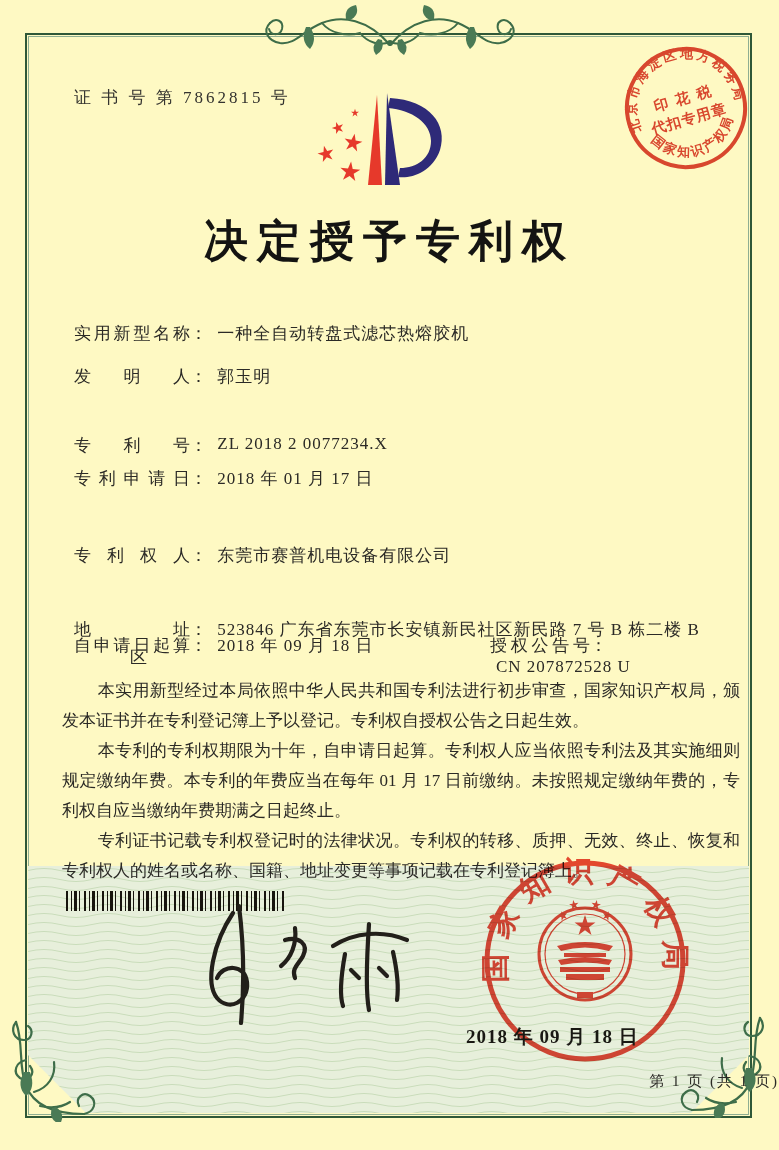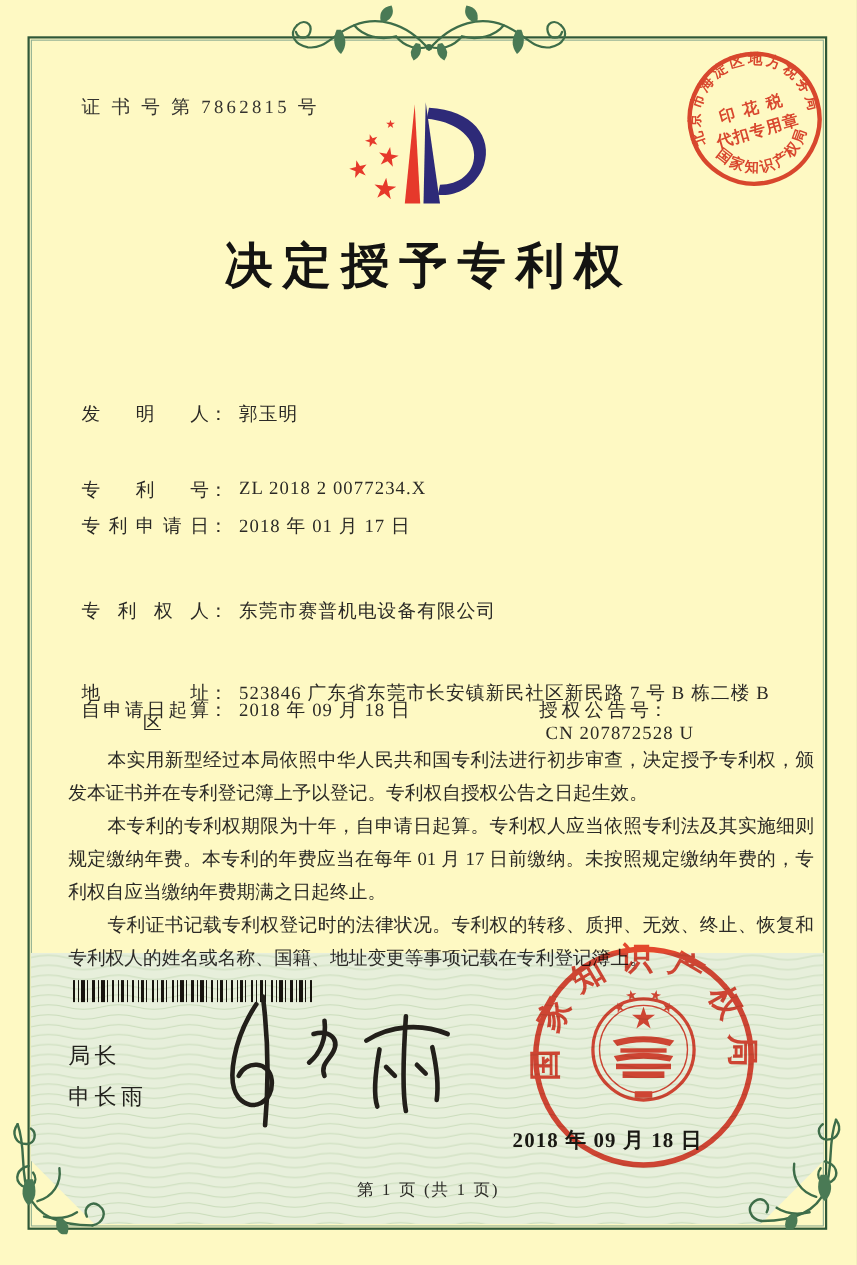--- a/index.html
+++ b/index.html
@@ -38,21 +38,21 @@
   .barcode{position:absolute;left:66px;top:891px;width:218px;height:20px;z-index:4;
     background:repeating-linear-gradient(90deg,#17140e 0 2px,transparent 2px 5px,#17140e 5px 6px,transparent 6px 8px,#17140e 8px 11px,transparent 11px 13px,#17140e 13px 14px,transparent 14px 18px);}
   
   .officer{position:absolute;left:62px;top:941px;font-size:20px;letter-spacing:4px;color:#23221e;z-index:4;line-height:38px;}
   .signature{position:absolute;left:183px;top:898px;z-index:4;}
   
   .tax-stamp{position:absolute;left:608px;top:30px;z-index:5;opacity:.92;mix-blend-mode:multiply;}
   .big-seal{position:absolute;left:478px;top:854px;z-index:5;opacity:.93;mix-blend-mode:multiply;}
   .seal-date{position:absolute;left:466px;top:1024px;font-size:19px;font-weight:600;letter-spacing:1px;color:#191813;z-index:6;}
   
-  .footer{position:absolute;left:0;top:1072px;width:100%;text-align:center;font-size:15px;letter-spacing:2px;color:#2b2a26;z-index:6;}
+  .footer{position:absolute;left:0;top:1072px;width:100%;text-align:right;font-size:15px;letter-spacing:2px;color:#2b2a26;z-index:6;}
   .hidden-defs{position:absolute;width:0;height:0;overflow:hidden;}
 </style>
 </head>
 <body>
 
 <svg class="hidden-defs" aria-hidden="true">
   <defs>
     <path id="star5" d="M0,-10 L2.25,-3.09 L9.51,-3.09 L3.63,1.18 L5.88,8.09 L0,3.82 L-5.88,8.09 L-3.63,1.18 L-9.51,-3.09 L-2.25,-3.09 Z"></path>
     <g id="flourish-half" stroke="#3e6d49" fill="none" stroke-width="2" stroke-linecap="round">
       <path d="M140,42 C118,16 92,12 72,20 C52,28 46,42 30,40 C18,38 12,28 20,20"></path>
@@ -111,20 +111,24 @@
     <path d="M92,18 C132,20 150,45 142,70 C134,93 112,99 100,97 L102,88 C119,88 133,78 133,61 C133,43 114,30 90,28 Z" fill="#2e2a78"></path>
     <use href="#star5" transform="translate(57,33) scale(0.42)" fill="#e6392b"></use>
     <use href="#star5" transform="translate(40,48) scale(0.62) rotate(-18)" fill="#e6392b"></use>
     <use href="#star5" transform="translate(55,63) scale(0.95) rotate(10)" fill="#e6392b"></use>
     <use href="#star5" transform="translate(28,74) scale(0.85) rotate(-14)" fill="#e6392b"></use>
     <use href="#star5" transform="translate(52,92) scale(1.05) rotate(6)" fill="#e6392b"></use>
   </svg>
 
   <div class="title">决定授予专利权</div>
 
+  <div class="frow" style="top:322px;">
+    <span class="flabel">实用新型名称</span><span class="fcolon">：</span>
+    <span class="fvalue">一种全自动转盘式滤芯热熔胶机</span>
+  </div>
   <div class="frow" style="top:365px;">
     <span class="flabel">发明人</span><span class="fcolon">：</span>
     <span class="fvalue">郭玉明</span>
   </div>
   <div class="frow" style="top:434px;">
     <span class="flabel">专利号</span><span class="fcolon">：</span>
     <span class="fvalue">ZL 2018 2 0077234.X</span>
   </div>
   <div class="frow" style="top:467px;">
     <span class="flabel">专利申请日</span><span class="fcolon">：</span>
@@ -142,21 +146,21 @@
   <div class="frow" style="top:634px;">
     <span class="flabel">自申请日起算</span><span class="fcolon">：</span>
     <span class="fvalue">2018 年 09 月 18 日</span>
     <span class="fpair2">
       <span class="flabel short">授权公告号</span><span class="fcolon">：</span>
       <span class="fvalue">CN 207872528 U</span>
     </span>
   </div>
 
   <div class="body-text">
-    <p>本实用新型经过本局依照中华人民共和国专利法进行初步审查，决定授予专利权，颁发本证书并在专利登记簿上予以登记。专利权自授权公告之日起生效。</p>
+    <p>本实用新型经过本局依照中华人民共和国专利法进行初步审查，国家知识产权局，颁发本证书并在专利登记簿上予以登记。专利权自授权公告之日起生效。</p>
     <p>本专利的专利权期限为十年，自申请日起算。专利权人应当依照专利法及其实施细则规定缴纳年费。本专利的年费应当在每年 01 月 17 日前缴纳。未按照规定缴纳年费的，专利权自应当缴纳年费期满之日起终止。</p>
     <p>专利证书记载专利权登记时的法律状况。专利权的转移、质押、无效、终止、恢复和专利权人的姓名或名称、国籍、地址变更等事项记载在专利登记簿上。</p>
   </div>
 
   <div class="band">
     <svg class="waves" width="721" height="247" preserveAspectRatio="none">
       <defs>
         <pattern id="wavePat" width="64" height="9" patternUnits="userSpaceOnUse">
           <path d="M0,4.5 Q16,0.5 32,4.5 T64,4.5" fill="none" stroke="#c9dcba" stroke-width="1"></path>
         </pattern>
@@ -168,24 +172,20 @@
 
   <svg class="corner-orn left" width="104" height="108" viewBox="0 0 104 108">
     <use href="#corner-flourish"></use>
   </svg>
   <svg class="corner-orn right" width="104" height="108" viewBox="0 0 104 108">
     <use href="#corner-flourish" transform="translate(104,0) scale(-1,1)"></use>
   </svg>
 
   <div class="barcode"></div>
 
-  <div class="officer">
-    <div>局长</div>
-    <div>申长雨</div>
-  </div>
 
   <svg class="signature" width="240" height="135" viewBox="0 0 240 135">
     <g stroke="#221f1a" stroke-width="4.2" fill="none" stroke-linecap="round" stroke-linejoin="round">
       <path d="M50,15 C30,45 22,85 34,100 C46,114 66,104 64,84 C62,66 40,66 34,80"></path>
       <path d="M56,8 C60,40 62,80 58,125"></path>
       <path d="M112,30 C114,46 108,60 98,68"></path>
       <path d="M102,42 C116,38 126,46 120,58 C116,66 108,70 112,80"></path>
       <path d="M150,48 C172,34 200,32 224,42"></path>
       <path d="M186,26 C184,56 182,92 186,112"></path>
       <path d="M162,56 C158,78 156,96 160,108"></path>

